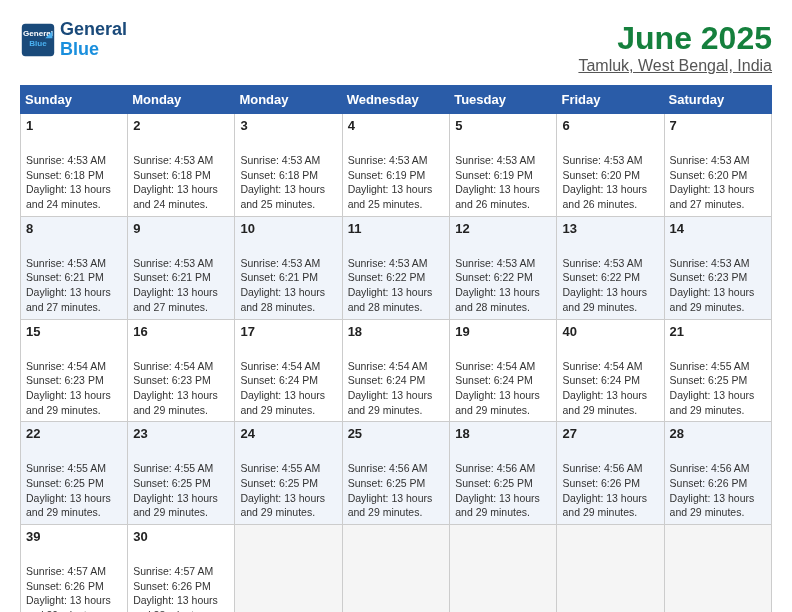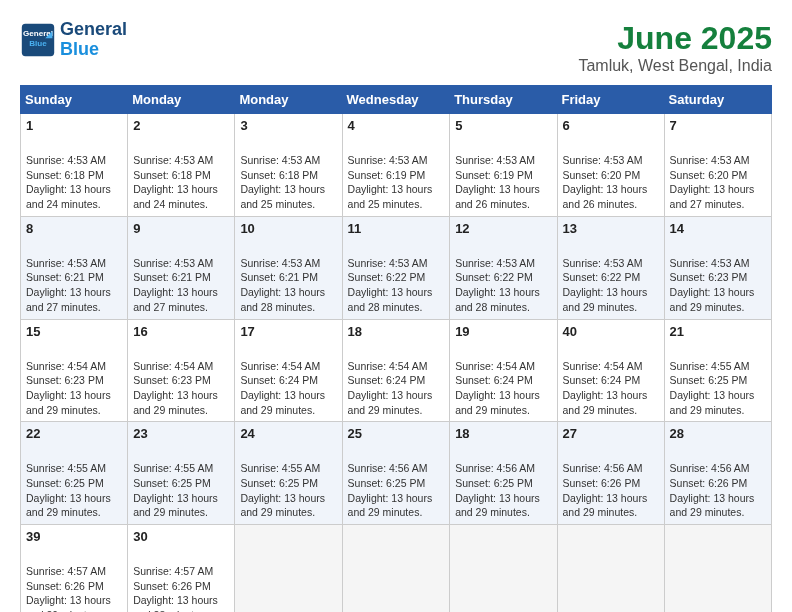--- a/index.html
+++ b/index.html
@@ -38,20 +38,21 @@
       text-align: right;
     }
     .month-title {
       font-size: 32px;
       font-weight: bold;
       color: #15803d;
     }
     .location-title {
       font-size: 16px;
       color: #555;
+      text-decoration: underline;
     }
     .calendar {
       width: 100%;
       border-collapse: collapse;
       font-size: 11px;
       border-radius: 16px;
     }
     .calendar th {
       background: #2a5ca8;
       color: #fff;
@@ -114,21 +115,21 @@
   </div>
 </div>
 
 <table class="calendar">
   <thead>
     <tr>
     <th>Sunday</th>
         <th>Monday</th>
         <th>Monday</th>
         <th>Wednesday</th>
-        <th>Thursday</th>
+        <th>Tuesday</th>
         <th>Friday</th>
         <th>Saturday</th>
       </tr>
   </thead>
   <tbody id="calendar-body">
   <tr>
         <td>
           <span class="day-num">1</span>
           <div class="day-info" style="white-space: pre-line;">Sunrise: 4:53 AM
 Sunset: 6:18 PM

